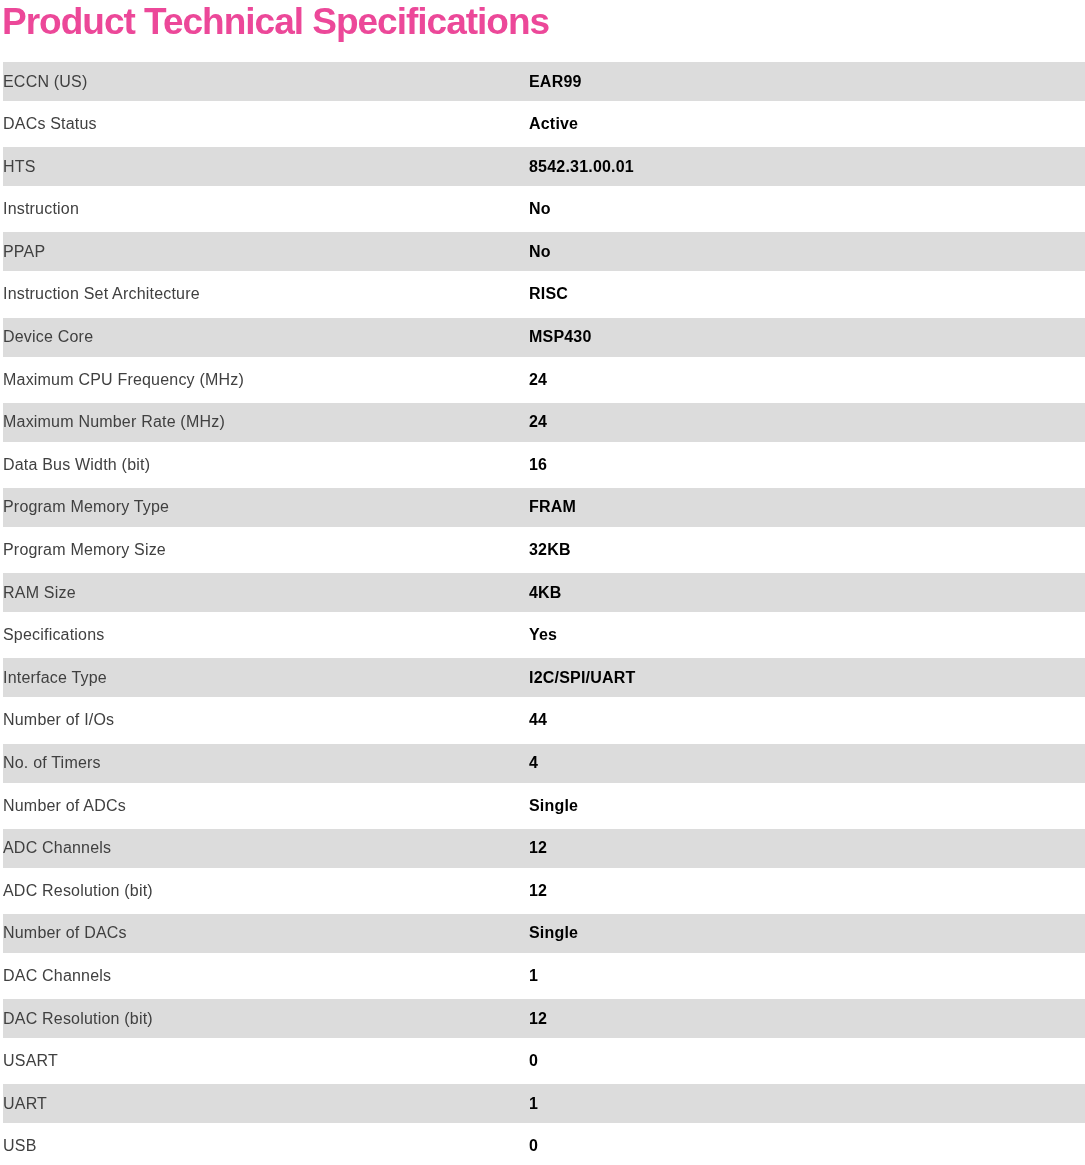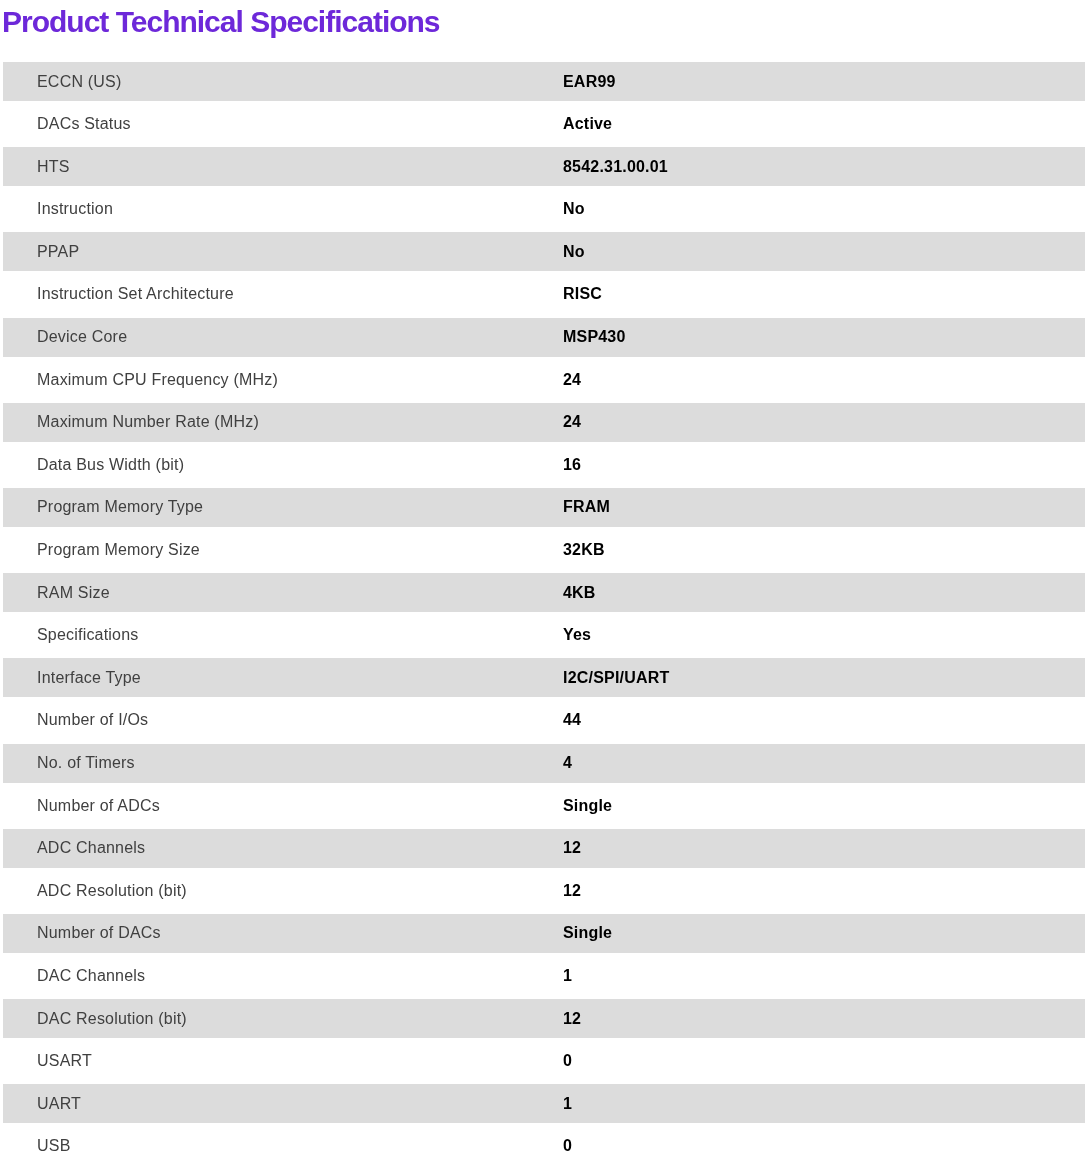--- a/index.html
+++ b/index.html
@@ -12,44 +12,43 @@
     font-family: "Liberation Sans", sans-serif;
   }
   .page {
     width: 1085px;
     height: 1165px;
     position: relative;
   }
   .title {
     margin: 0;
     padding: 2px 0 0 2px;
-    font-size: 30px;
+    font-size: 37px;
     line-height: 40px;
     font-weight: 700;
     letter-spacing: -1px;
-    color: #6d28d9;
+    color: #ec4899;
   }
   .spec-table {
     margin: 20px 0 0 3px;
     width: 1082px;
   }
   .spec-row {
     display: flex;
     align-items: center;
     height: 39px;
     margin-bottom: 3.6px;
     font-size: 16px;
     background: #ffffff;
   }
   .spec-row:nth-child(odd) {
     background: #dcdcdc;
   }
   .spec-label {
     width: 526px;
-    padding-left: 34px;
     color: #404040;
     font-weight: 400;
     letter-spacing: 0.2px;
     white-space: nowrap;
   }
   .spec-value {
     font-weight: 700;
     color: #000000;
     letter-spacing: 0.2px;
     white-space: nowrap;

